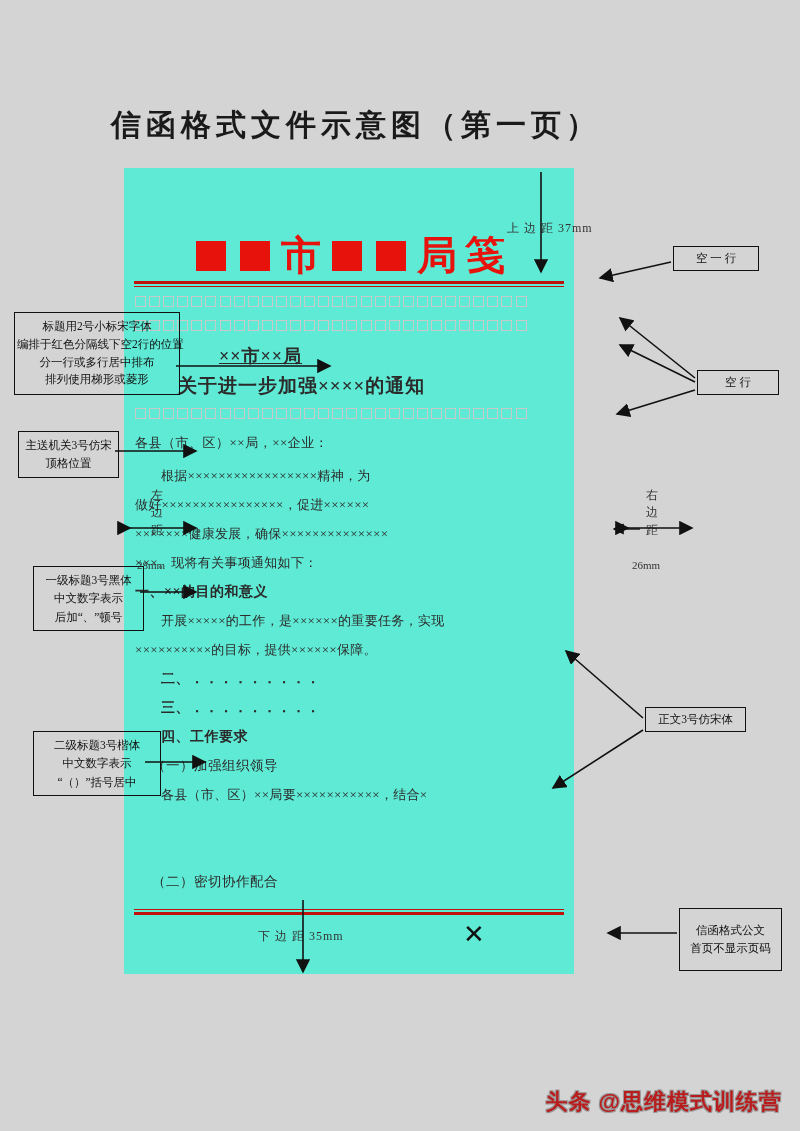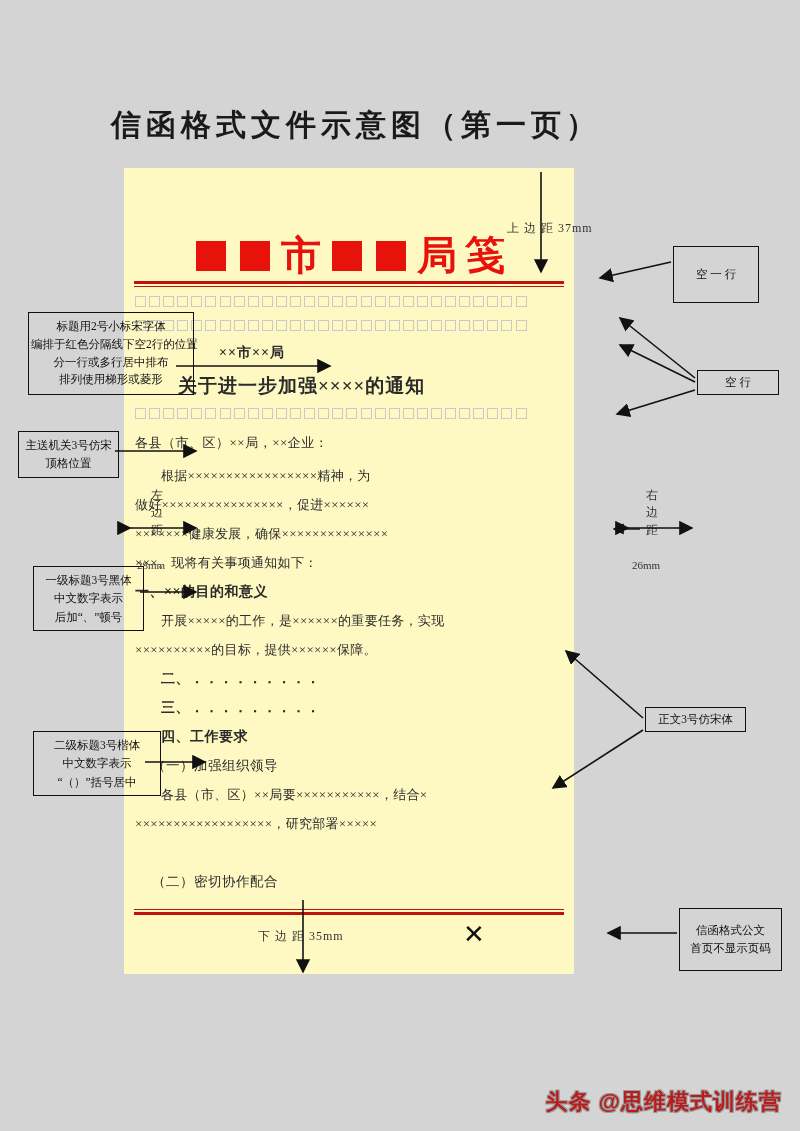--- a/index.html
+++ b/index.html
@@ -9,21 +9,21 @@
     font-family:"Liberation Serif","DejaVu Serif",serif;
   }
   .page-title{
     position:absolute;left:0;top:105px;width:712px;text-align:center;
     font-size:30px;font-weight:700;letter-spacing:5px;color:#1a1a1a;
     font-family:"Liberation Sans","DejaVu Sans",sans-serif;
   }
   
   .sheet{
     position:absolute;left:124px;top:168px;width:450px;height:806px;
-    background:#fef9c3;
+    background:#5eead4;
   }
   
   .letterhead{
     position:absolute;left:0;top:60px;width:450px;
     text-align:center;white-space:nowrap;
   }
   .lh-box{
     display:inline-block;width:30px;height:30px;background:#e8120c;
     vertical-align:-4px;margin:0 5px;
   }
@@ -42,21 +42,21 @@
   .boxrow i{
     display:inline-block;width:11px;height:11px;
     border:1px solid #c9c9c9;margin-right:3.1px;
     box-sizing:border-box;
   }
   
   .doc-line{
     position:absolute;color:#2b2b2b;white-space:nowrap;
     font-family:"Liberation Serif","DejaVu Serif",serif;
   }
-  .org{font-size:14px;font-weight:700;letter-spacing:1px;}
+  .org{font-size:18px;font-weight:700;letter-spacing:1px;text-decoration:underline;}
   .subject{font-size:19px;font-weight:700;letter-spacing:1px;}
   .recipient{font-size:13px;letter-spacing:.5px;}
   .body{font-size:13px;letter-spacing:.3px;}
   .h1{font-size:14px;font-weight:700;letter-spacing:.5px;}
   .h2{font-size:13.5px;letter-spacing:.5px;}
   
   .foot-rule{position:absolute;left:10px;width:430px;}
   .foot-rule .thin{height:1px;background:#c0110b;}
   .foot-rule .thick{height:3px;background:#c0110b;margin-top:2px;}
   .foot-x{
@@ -134,21 +134,20 @@
   <div class="doc-line body" style="left:37px;top:444px;">开展×××××的工作，是××××××的重要任务，实现</div>
   <div class="doc-line body" style="left:11px;top:473px;">××××××××××的目标，提供××××××保障。</div>
 
   <div class="doc-line h1" style="left:37px;top:502px;">二、．．．．．．．．．</div>
   <div class="doc-line h1" style="left:37px;top:531px;">三、．．．．．．．．．</div>
   <div class="doc-line h1" style="left:37px;top:560px;">四、工作要求</div>
 
   <div class="doc-line h2" style="left:28px;top:589px;">（一）加强组织领导</div>
 
   <div class="doc-line body" style="left:37px;top:618px;">各县（市、区）××局要×××××××××××，结合×</div>
-  <div class="doc-line body" style="left:11px;top:647px;">××××××××××××××××××，研究部署×××××</div>
 
   <div class="doc-line h2" style="left:28px;top:705px;">（二）密切协作配合</div>
 
   <div class="foot-rule" style="top:741px;">
     <div class="thin"></div>
     <div class="thick"></div>
   </div>
 
   <div class="foot-x" style="left:339px;top:754px;">✕</div>
 </div>
@@ -160,21 +159,21 @@
 <div class="dim-v" style="left:146px;top:487px;font-size:12px;">
   <span>左<br>边<br>距</span>
 </div>
 <div class="dim" style="left:137px;top:559px;font-size:11px;">28mm</div>
 
 <div class="dim-v" style="left:641px;top:487px;font-size:12px;">
   <span>右<br>边<br>距</span>
 </div>
 <div class="dim" style="left:632px;top:559px;font-size:11px;">26mm</div>
 
-<div class="note" style="left:28px;top:312px;width:160px;padding:5px 2px;font-size:11.5px;line-height:1.55;">
+<div class="note" style="left:14px;top:312px;width:160px;padding:5px 2px;font-size:11.5px;line-height:1.55;">
   <div>标题用2号小标宋字体</div>
   <div>编排于红色分隔线下空2行的位置</div>
   <div>分一行或多行居中排布</div>
   <div>排列使用梯形或菱形</div>
 </div>
 
 <div class="note" style="left:18px;top:431px;width:95px;padding:4px 2px;font-size:11.5px;line-height:1.6;">
   <div>主送机关3号仿宋</div>
   <div>顶格位置</div>
 </div>
@@ -184,21 +183,21 @@
   <div>中文数字表示</div>
   <div>后加“、”顿号</div>
 </div>
 
 <div class="note" style="left:33px;top:731px;width:110px;padding:4px 8px;font-size:11.5px;line-height:1.6;">
   <div>二级标题3号楷体</div>
   <div>中文数字表示</div>
   <div>“（）”括号居中</div>
 </div>
 
-<div class="note" style="left:673px;top:246px;width:80px;padding:20px 2px;font-size:11.5px;">空 一 行</div>
+<div class="note" style="left:673px;top:246px;width:80px;padding:4px 2px;font-size:11.5px;">空 一 行</div>
 
 <div class="note" style="left:697px;top:370px;width:52px;padding:4px 14px;font-size:11.5px;">空 行</div>
 
 <div class="note" style="left:645px;top:707px;width:95px;padding:4px 2px;font-size:11.5px;">正文3号仿宋体</div>
 
 <div class="note" style="left:679px;top:908px;width:97px;padding:12px 2px;font-size:11.5px;line-height:1.6;">
   <div>信函格式公文</div>
   <div>首页不显示页码</div>
 </div>
 

